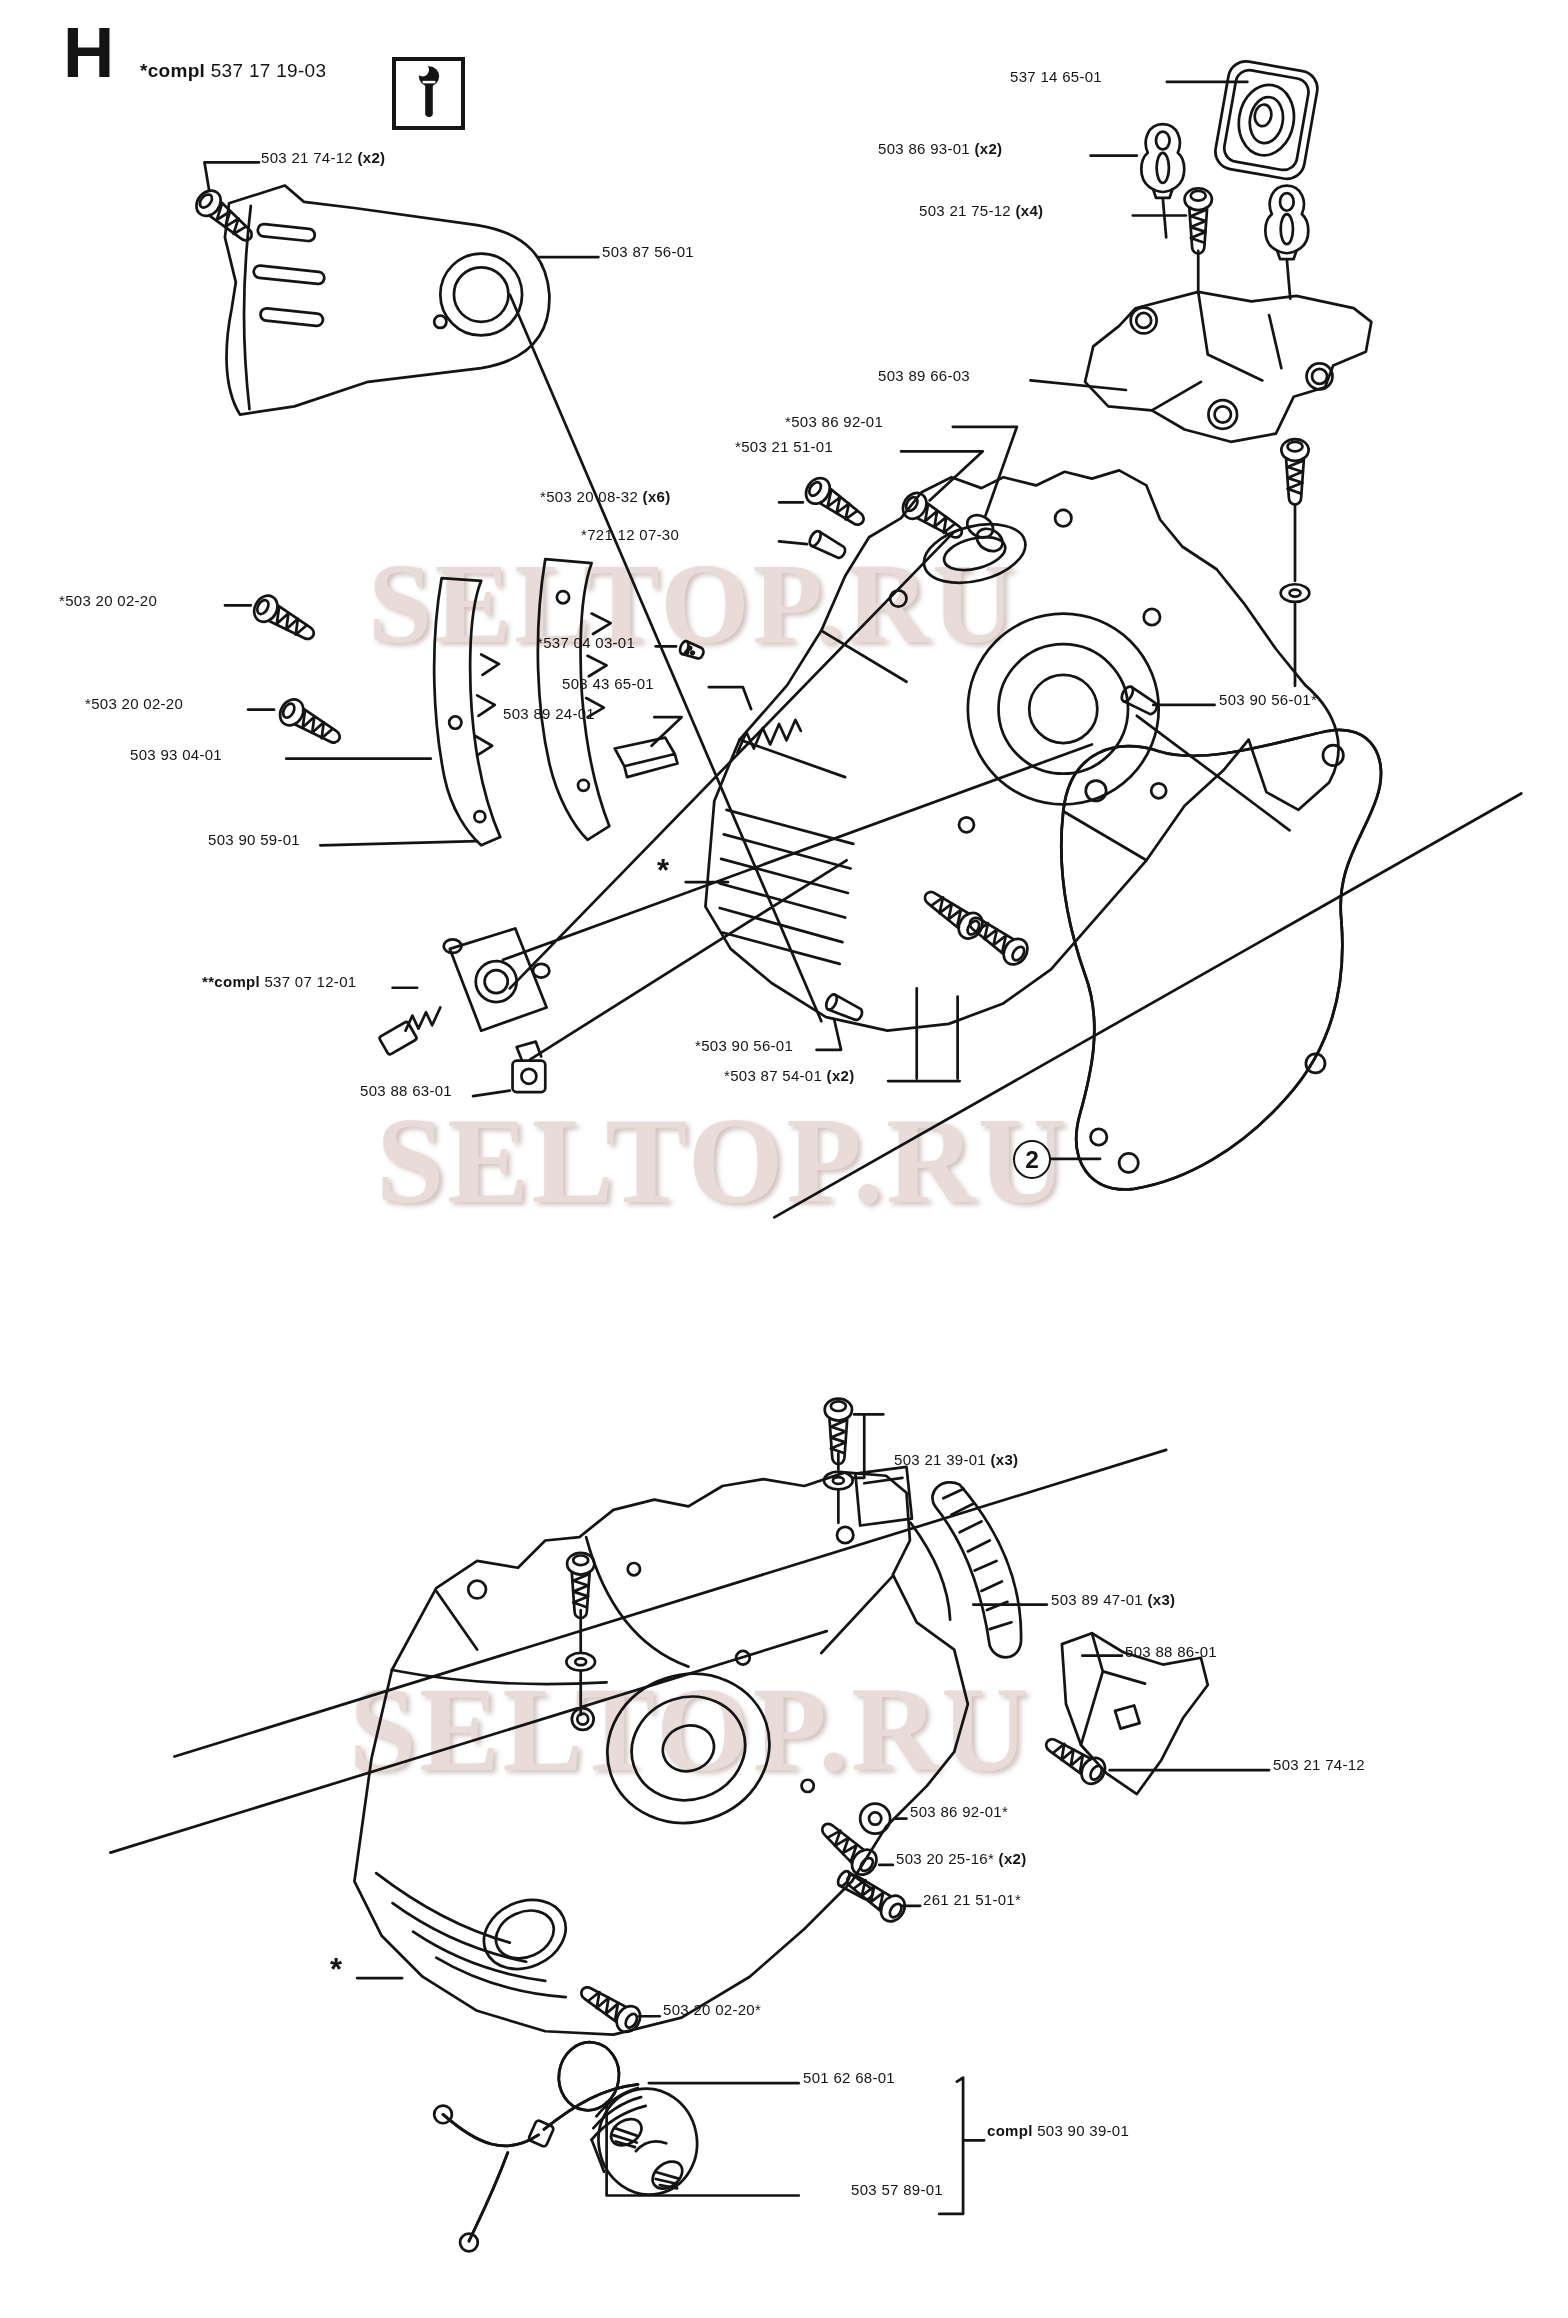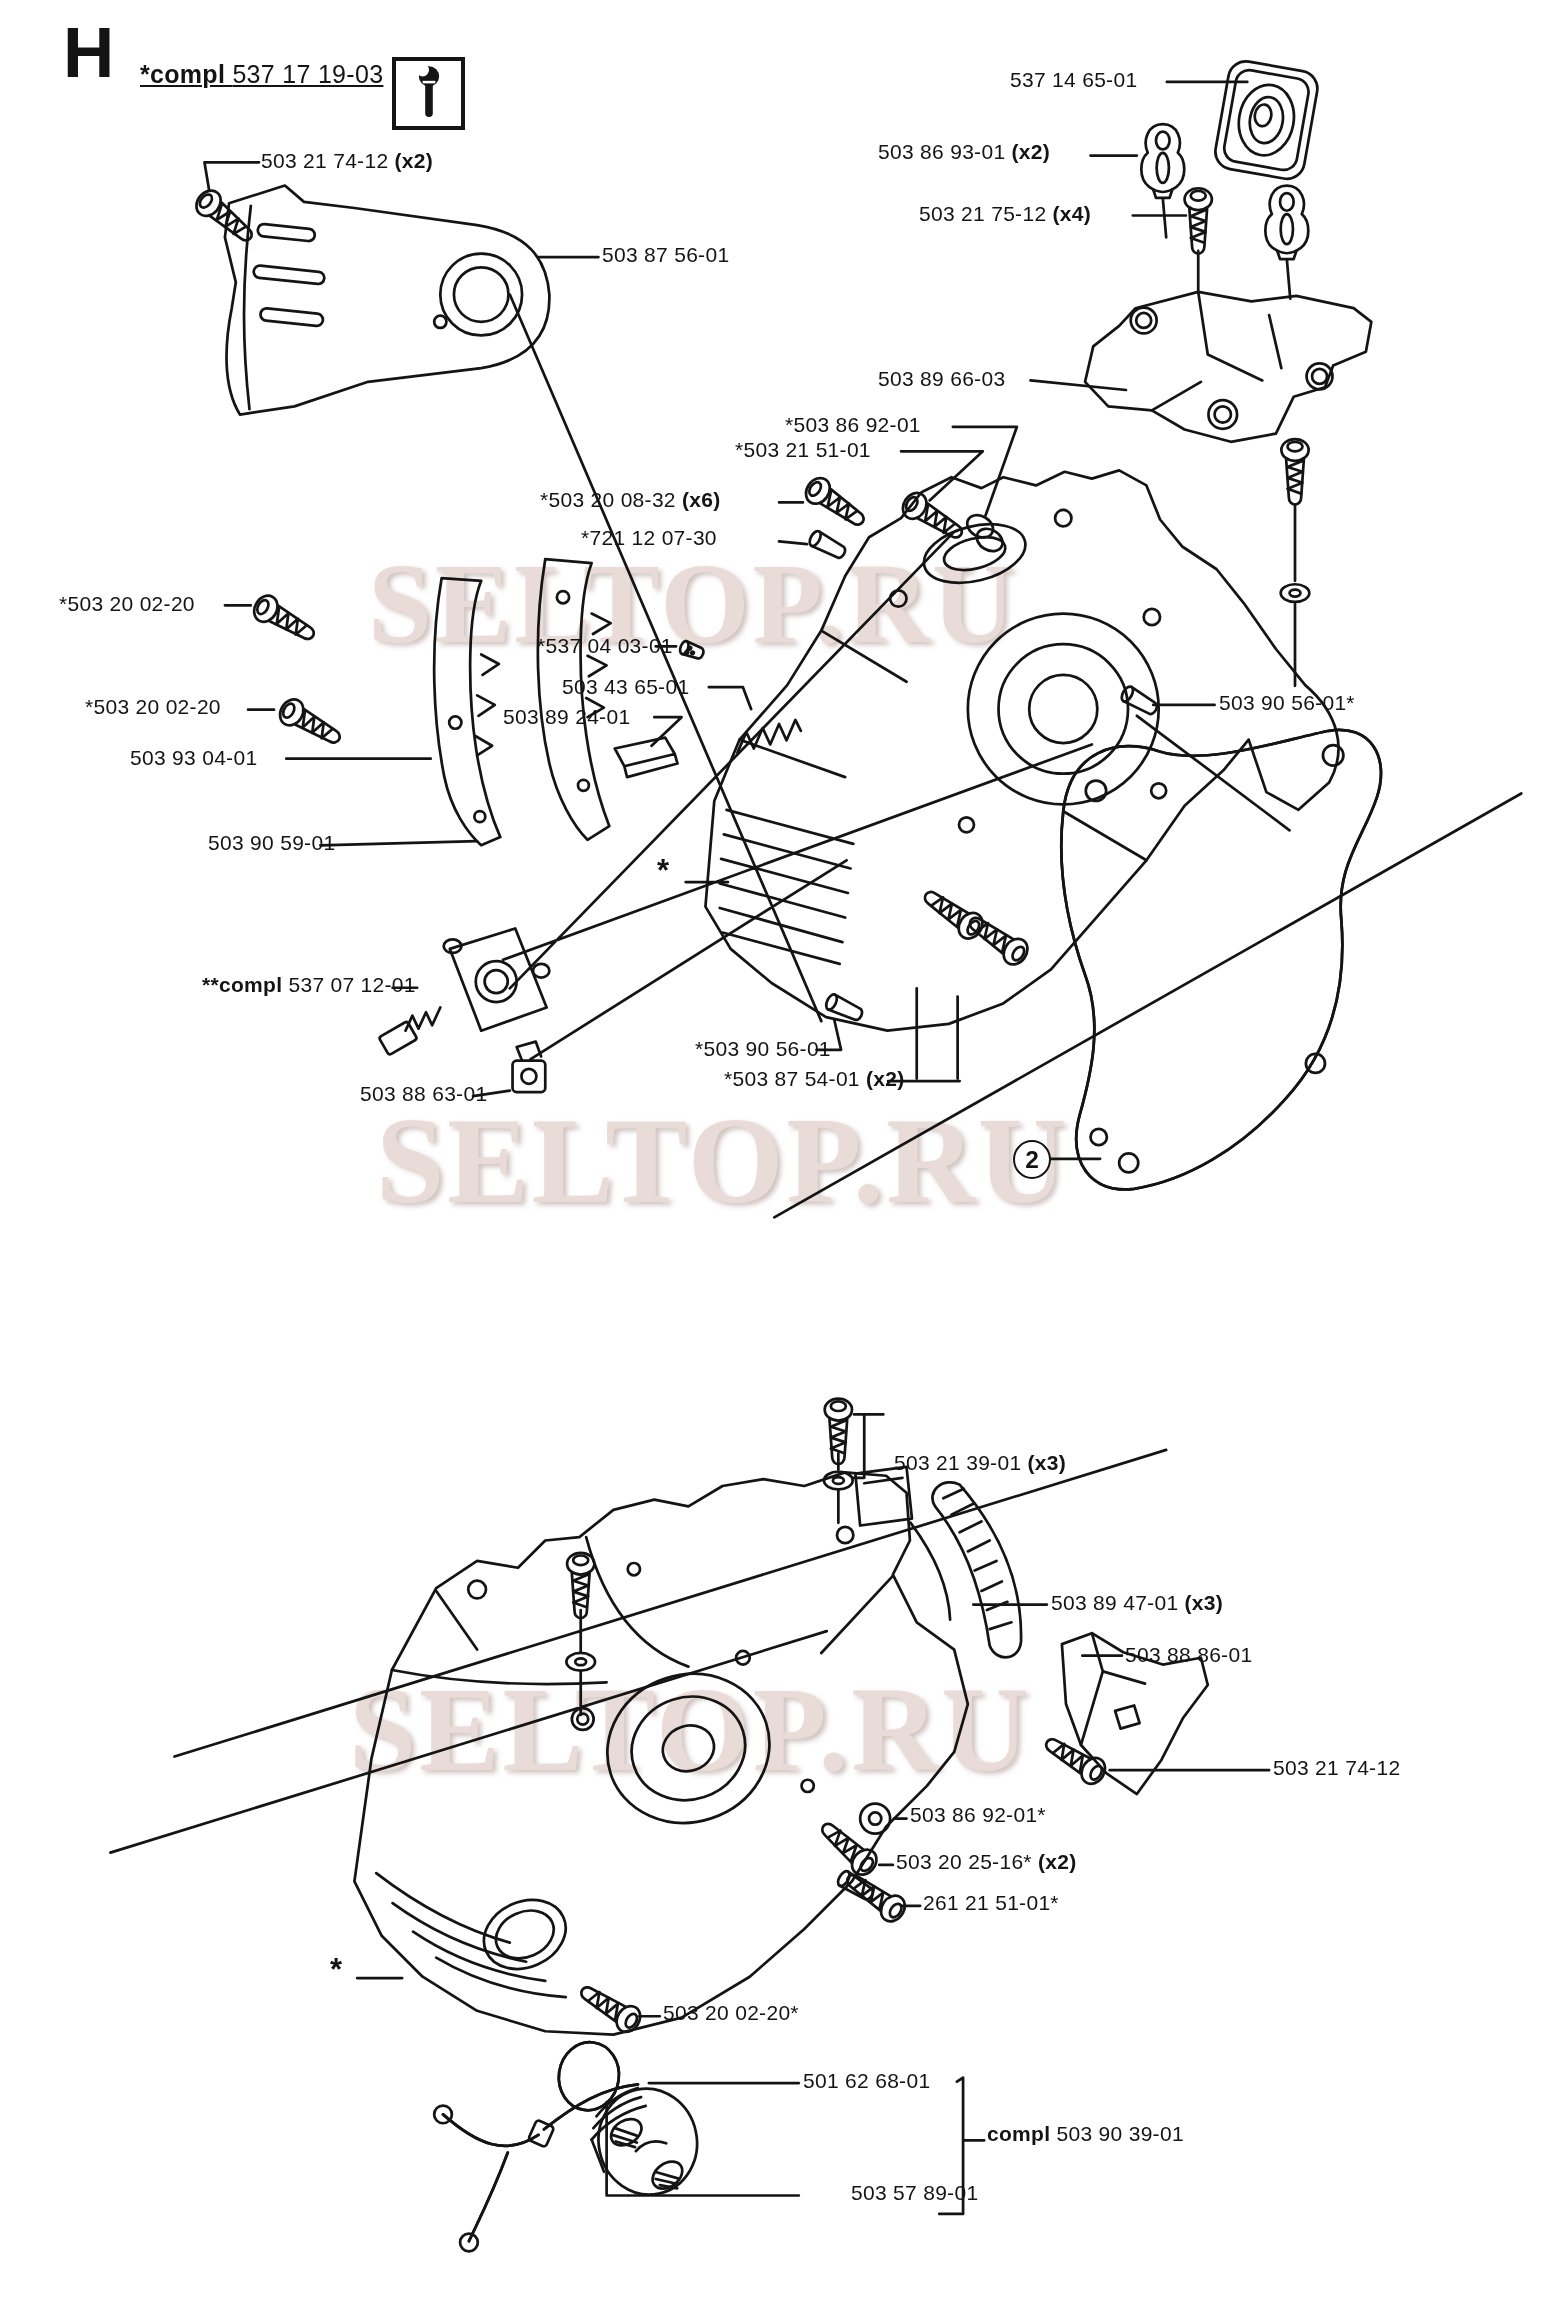--- a/index.html
+++ b/index.html
@@ -6,23 +6,23 @@
   body{width:1569px;height:2319px;position:relative;background:#ffffff;overflow:hidden;
        font-family:"Liberation Sans",sans-serif;color:#141414;}
   .wm{position:absolute;z-index:0;font-family:"Liberation Serif",serif;font-weight:bold;
       color:#e9dcd8;letter-spacing:2.7px;white-space:nowrap;
       text-shadow:3.4px 3.4px 4.8px rgba(168,143,139,.55), -1.4px -1.4px 1.4px #ffffff;}
   #wm1{left:368px;top:538px;font-size:115px;}
   #wm2{left:376px;top:1090px;font-size:123px;}
   #wm3{left:349px;top:1660px;font-size:121px;}
   svg.art{position:absolute;left:0;top:0;z-index:1;}
   svg.art *{stroke:#141414;stroke-width:4;fill:none;stroke-linecap:round;stroke-linejoin:round;}
-  .lbl{position:absolute;z-index:2;font-size:21px;white-space:nowrap;letter-spacing:0.3px;}
+  .lbl{position:absolute;z-index:2;font-size:15px;white-space:nowrap;letter-spacing:0.3px;}
   .lbl .b{font-weight:bold;}
-  #lbl-0{font-size:25px;text-decoration:underline;}
+  #lbl-0{font-size:19px;}
   #section-letter{position:absolute;z-index:2;left:63px;top:12.3px;font-size:71px;font-weight:bold;}
   #tool-box{position:absolute;z-index:2;left:392px;top:57px;width:65px;height:65px;
             border:4.8px solid #141414;background:#fff;display:flex;align-items:center;justify-content:center;}
   .ast{position:absolute;z-index:2;font-size:31px;font-weight:bold;}
   #detail-2{position:absolute;z-index:2;left:1013px;top:1140px;width:34px;height:35px;border:2.7px solid #141414;
             border-radius:50%;display:flex;align-items:center;justify-content:center;
             font-size:24.5px;font-weight:bold;background:#fff;}
 </style>
 </head>
 <body>

